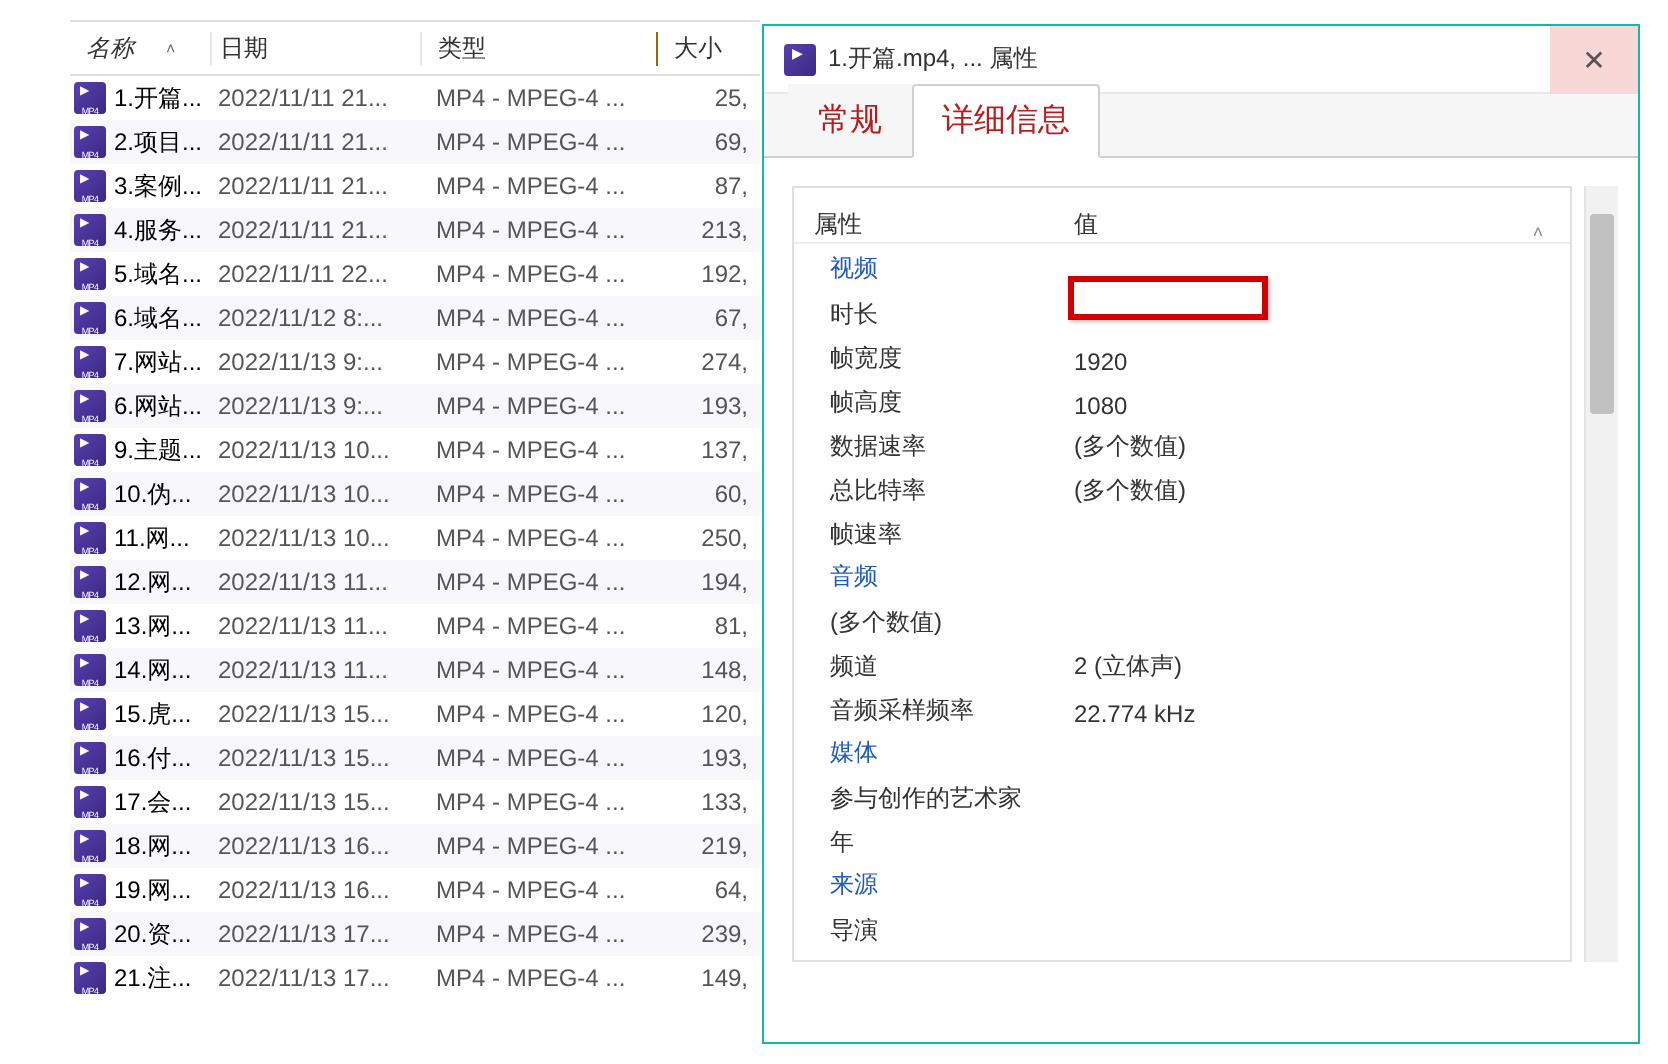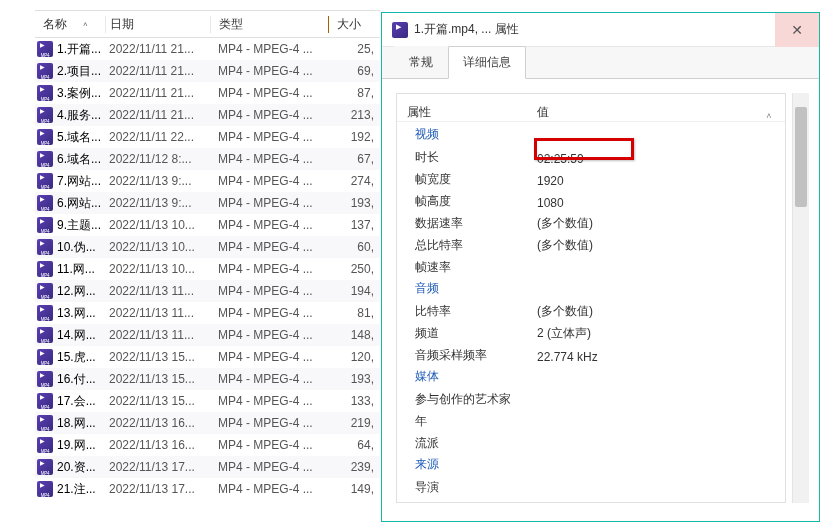--- a/index.html
+++ b/index.html
@@ -19,21 +19,21 @@
       width: 345px;
     }
     .file-header {
       display: flex;
       height: 28px;
       align-items: center;
       border-top: 1px solid #e0e0e0;
       border-bottom: 1px solid #e0e0e0;
       color: #333;
     }
-    .col-name { width: 70px; padding-left: 8px; display: flex; align-items: center; gap: 16px; }
+    .col-name { width: 70px; padding-left: 8px; display: flex; align-items: center; gap: 16px; font-style: italic; }
     .col-date { width: 105px; padding-left: 4px; border-left: 1px solid #e8e8e8; }
     .col-type { width: 118px; padding-left: 8px; border-left: 1px solid #e8e8e8; }
     .col-size { width: 48px; padding-left: 8px; border-left: 1px solid #a16207; }
     .file-rows { }
     .file-row {
       display: flex;
       height: 22px;
       align-items: center;
       white-space: nowrap;
       overflow: hidden;
@@ -123,22 +123,22 @@
     .tabs {
       display: flex;
       height: 32px;
       padding-left: 12px;
       align-items: flex-end;
       border-bottom: 1px solid #d0d0d0;
       background: #f7f7f7;
     }
     .tab {
       padding: 7px 14px;
-      font-size: 12px;
-      color: #404040;
+      font-size: 16px;
+      color: #b91c1c;
       cursor: pointer;
       border: 1px solid transparent;
       border-bottom: none;
       background: #f7f7f7;
     }
     .tab.active {
       background: #fff;
       border: 1px solid #d0d0d0;
       border-bottom: 1px solid #fff;
       margin-bottom: -1px;
@@ -431,21 +431,20 @@
     <div class="props-content">
       <div class="prop-header">
         <div class="ph-key">属性</div>
         <div class="ph-val">值</div>
         <div class="chev-up">˄</div>
       </div>
 
       <div class="prop-group">视频</div>
       <div class="prop-row">
           <div class="pk">时长</div>
-          <div class="pv">02:25:59</div>
         </div>
       <div class="prop-row">
           <div class="pk">帧宽度</div>
           <div class="pv">1920</div>
         </div>
       <div class="prop-row">
           <div class="pk">帧高度</div>
           <div class="pv">1080</div>
         </div>
       <div class="prop-row">
@@ -456,43 +455,38 @@
           <div class="pk">总比特率</div>
           <div class="pv">(多个数值)</div>
         </div>
       <div class="prop-row">
           <div class="pk">帧速率</div>
           <div class="pv"></div>
         </div>
 
       <div class="prop-group">音频</div>
       <div class="prop-row">
-          <div class="pk">比特率</div>
           <div class="pv">(多个数值)</div>
         </div>
       <div class="prop-row">
           <div class="pk">频道</div>
           <div class="pv">2 (立体声)</div>
         </div>
       <div class="prop-row">
           <div class="pk">音频采样频率</div>
           <div class="pv">22.774 kHz</div>
         </div>
 
       <div class="prop-group">媒体</div>
       <div class="prop-row">
           <div class="pk">参与创作的艺术家</div>
           <div class="pv"></div>
         </div>
       <div class="prop-row">
           <div class="pk">年</div>
-          <div class="pv"></div>
-        </div>
-      <div class="prop-row">
-          <div class="pk">流派</div>
           <div class="pv"></div>
         </div>
 
       <div class="prop-group">来源</div>
       <div class="prop-row">
           <div class="pk">导演</div>
           <div class="pv"></div>
         </div>
     </div>
     <div class="vscroll">

